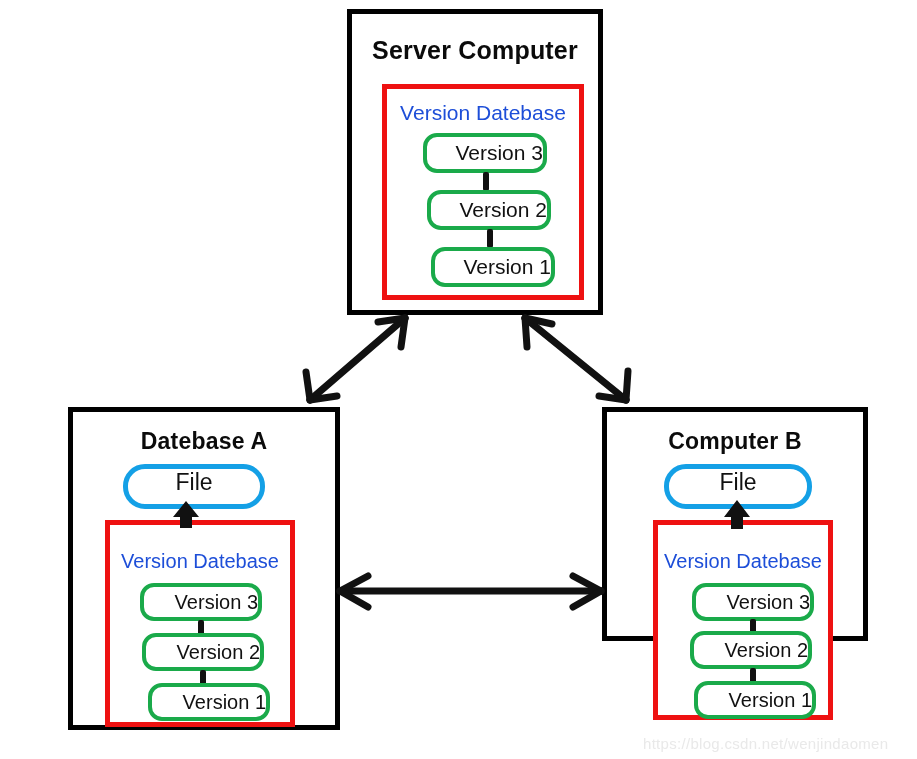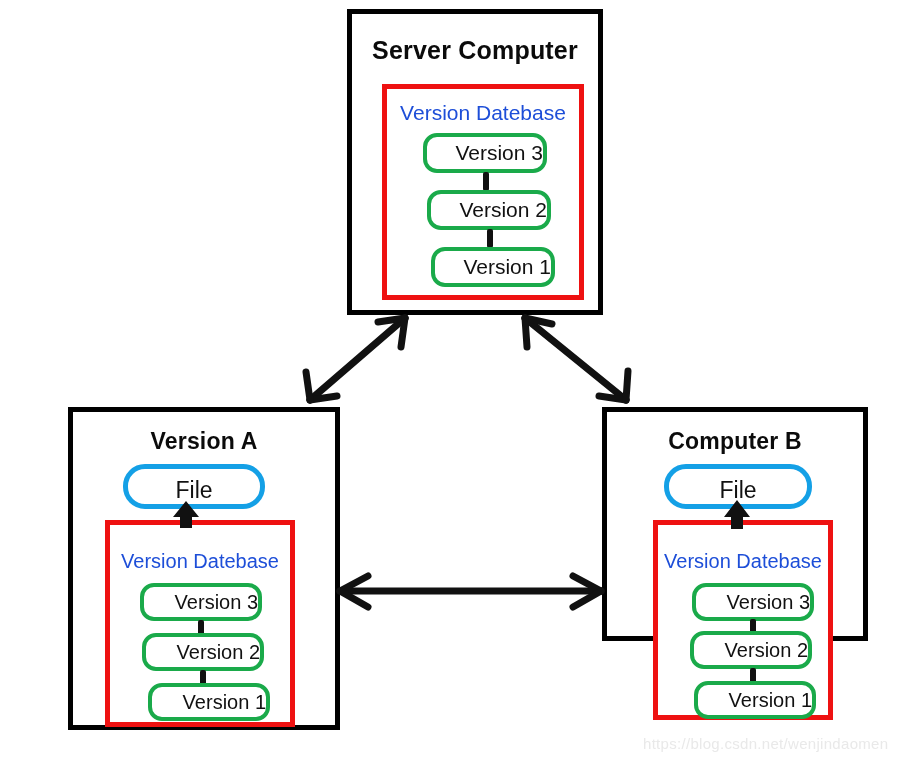--- a/index.html
+++ b/index.html
@@ -32,21 +32,21 @@
     color: #0b0b0b;
     letter-spacing: 0.2px;
   }
   .file-box {
     position: absolute;
     border: 5px solid #14a0e6;
     border-radius: 22px;
     background: #ffffff;
     box-sizing: border-box;
     display: flex;
-    align-items: flex-end;
+    align-items: flex-start;
     justify-content: center;
     color: #111;
   }
   .vdb-box {
     position: absolute;
     border: 5px solid #ee1111;
     background: #ffffff;
     box-sizing: border-box;
   }
   .vdb-label {
@@ -111,21 +111,21 @@
       </div>
       <div class="connector" style="left:100px; top:140px; height:19px;"></div>
 
       <div class="version-box" style="left:44px; top:158px; width:124px; height:40px; font-size:21px;">
         <span>Version 1</span>
       </div>
     </div>
   </div>
 
   <div class="machine" style="left:68px; top:407px; width:272px; height:323px;">
-    <div class="machine-title" style="top:16px; font-size:23px;">Version A</div>
+    <div class="machine-title" style="top:16px; font-size:23px;">Datebase A</div>
 
     <div class="file-box" style="left:50px; top:52px; width:142px; height:45px; font-size:23px;">
       <span>File</span>
     </div>
 
     <div class="vdb-box" style="left:32px; top:108px; width:190px; height:207px;">
       <div class="vdb-label" style="top:25px; font-size:20px;">Version Datebase</div>
 
       <div class="version-box" style="left:30px; top:58px; width:122px; height:38px; font-size:20px;">
         <span>Version 3</span>

